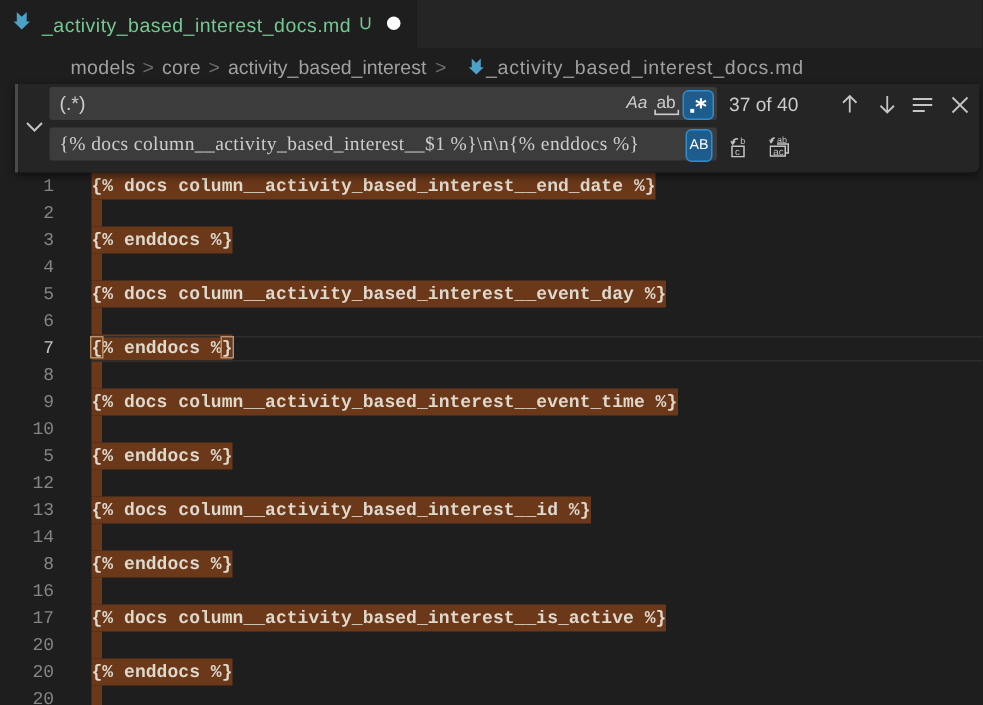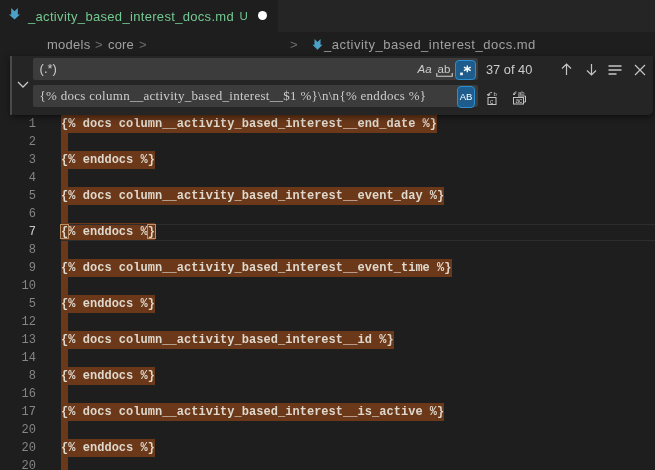--- a/index.html
+++ b/index.html
@@ -59,20 +59,21 @@
     <div id="tabU">U</div>
     <div id="tabdot"></div>
   </div>
 </div>
 
 <div id="crumbs">
   <span style="left:11px;letter-spacing:0.25px">models</span>
   <span class="sep" style="left:59px">&gt;</span>
   <span style="left:72px;letter-spacing:0.15px">core</span>
   <span class="sep" style="left:103px">&gt;</span>
+  <span style="left:116px">activity_based_interest</span>
   <span class="sep" style="left:254px">&gt;</span>
   <svg class="abs" style="left:275.5px;top:6.5px" width="11" height="11" viewBox="0 0 11 12">
     <path d="M2.2 0 L5.5 3.2 L8.8 0 L8.8 6.4 L11 6.4 L5.5 11.6 L0 6.4 L2.2 6.4 Z" fill="#4ba1c7"></path>
   </svg>
   <span style="left:288px;letter-spacing:0.5px">_activity_based_interest_docs.md</span>
 </div>
 
 <div id="code">
   <div class="row" style="top:0">
       <div class="ln">1</div>

